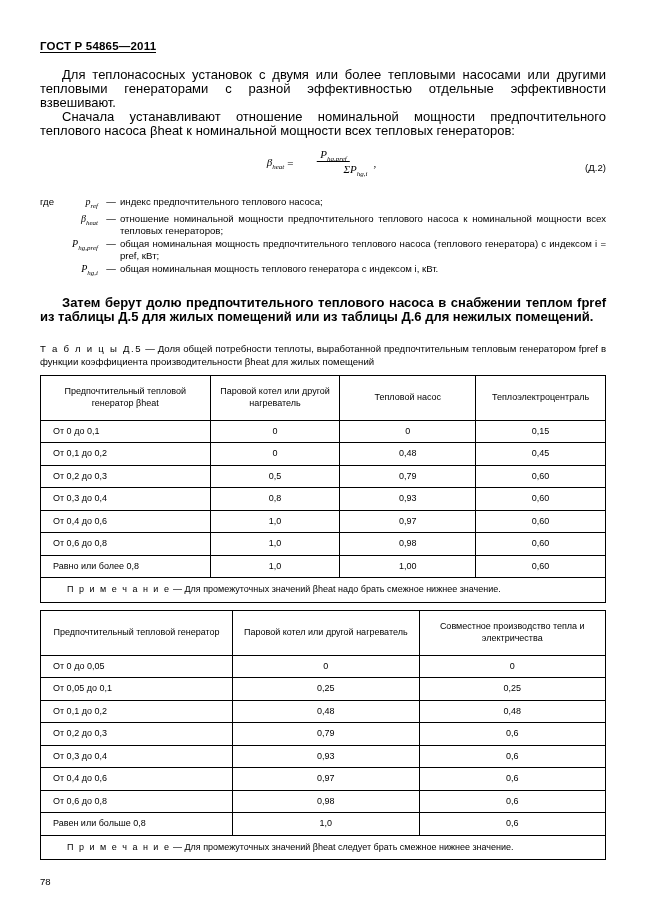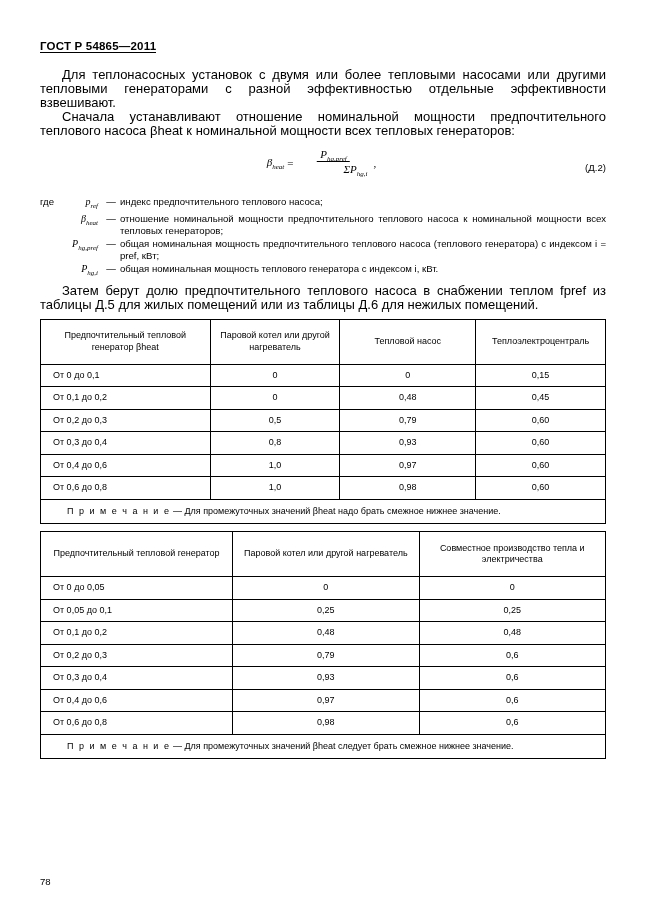--- a/index.html
+++ b/index.html
@@ -208,24 +208,29 @@
         <div class="desc">общая номинальная мощность предпочтительного теплового насоса (теплового генератора) с индексом i = pref, кВт;</div>
       </div>
       <div class="defrow">
         <div class="term">P<sub class="small">hg,i</sub></div>
         <div class="dash">—</div>
         <div class="desc">общая номинальная мощность теплового генератора с индексом i, кВт.</div>
       </div>
     </div>
   </div>
 
-  <div class="body-text" style="margin-top:4px;">
+  <div class="body-text" style="margin-top:16px;font-weight:bold;">
     <p>Затем берут долю предпочтительного теплового насоса в снабжении теплом fpref из таблицы Д.5 для жилых помещений или из таблицы Д.6  для нежилых помещений.</p>
   </div>
 
+  <div class="tbl-caption">
+    <span class="sp-letters">Т а б л и ц ы  Д.5</span>
+    <span>—</span>
+    <span>Доля общей потребности теплоты, выработанной предпочтительным тепловым генератором fpref в функции коэффициента производительности βheat  для жилых помещений</span>
+  </div>
 
   <table class="grid">
     <colgroup>
       <col style="width:30%">
       <col style="width:23%">
       <col style="width:24%">
       <col style="width:23%">
     </colgroup>
     <thead>
       <tr>
@@ -266,20 +271,26 @@
         <td>0,97</td>
         <td>0,60</td>
       </tr>
       <tr>
         <td class="first">От 0,6 до 0,8</td>
         <td>1,0</td>
         <td>0,98</td>
         <td>0,60</td>
       </tr>
       <tr>
+        <td class="first">Равно или более 0,8</td>
+        <td>1,0</td>
+        <td>1,00</td>
+        <td>0,60</td>
+      </tr>
+      <tr>
         <td class="note" colspan="4">
           <span class="note-label">П р и м е ч а н и е</span>
           <span>—</span>
           <span>Для промежуточных значений βheat надо брать смежное нижнее значение.</span>
         </td>
       </tr>
     </tbody>
   </table>
 
 
@@ -326,20 +337,25 @@
         <td class="first">От 0,4 до 0,6</td>
         <td>0,97</td>
         <td>0,6</td>
       </tr>
       <tr>
         <td class="first">От 0,6 до 0,8</td>
         <td>0,98</td>
         <td>0,6</td>
       </tr>
       <tr>
+        <td class="first">Равен или больше 0,8</td>
+        <td>1,0</td>
+        <td>0,6</td>
+      </tr>
+      <tr>
         <td class="note" colspan="3">
           <span class="note-label">П р и м е ч а н и е</span>
           <span>—</span>
           <span>Для промежуточных значений βheat следует брать смежное нижнее значение.</span>
         </td>
       </tr>
     </tbody>
   </table>
 
   <div class="page-num">78</div>

